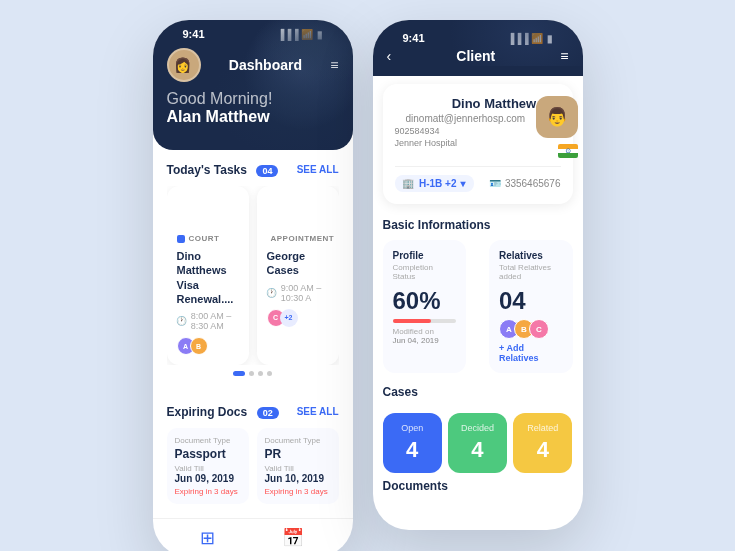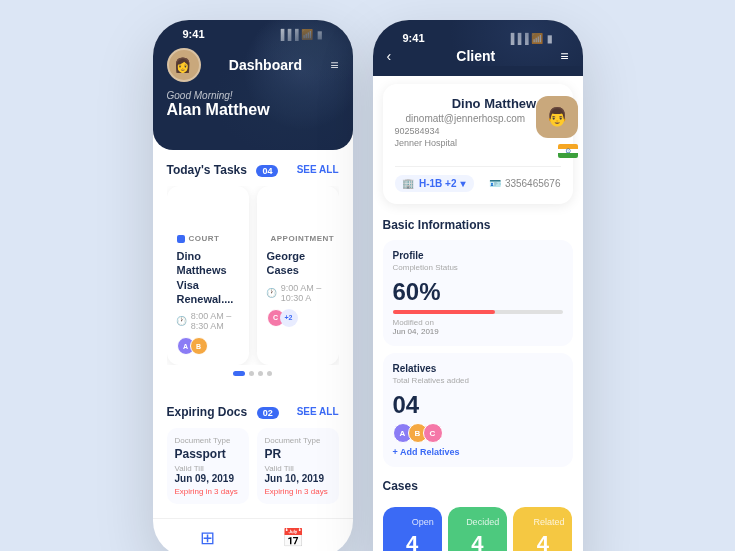--- a/index.html
+++ b/index.html
@@ -86,24 +86,23 @@
       font-size: 14px;
     }
     .header-title {
       color: #fff;
       font-size: 14px;
       font-weight: 700;
     }
     .menu-icon { color: rgba(255,255,255,0.8); font-size: 14px; cursor: pointer; }
     .greeting-text {
       color: rgba(255,255,255,0.7);
-      font-size: 10px;
+      font-size: 16px;
       position: relative;
       z-index: 2;
-      font-style: italic;
     }
     .greeting-name {
       color: #fff;
       font-size: 16px;
       font-weight: 800;
       position: relative;
       z-index: 2;
     }
 
     
@@ -385,22 +384,21 @@
     
     .info-section { padding: 6px 10px; }
     .info-section-title {
       font-size: 12px;
       font-weight: 700;
       color: #1a2a4a;
       margin-bottom: 8px;
     }
     .info-grid {
       display: flex;
-      gap: 7px;
-      flex-direction: column;
+      gap: 23px;
     }
     .info-card {
       flex: 1;
       background: #f9faff;
       border-radius: 12px;
       padding: 10px;
     }
     .info-card-title {
       font-size: 10px;
       font-weight: 700;
@@ -465,21 +463,20 @@
       padding: 10px 8px;
       text-align: center;
     }
     .case-card-open { background: #3b6af5; }
     .case-card-decided { background: #4dc97e; }
     .case-card-related { background: #f5c842; }
     .case-label {
       font-size: 9px;
       color: rgba(255,255,255,0.8);
       margin-bottom: 4px;
-      text-align: right;
     }
     .case-number {
       font-size: 22px;
       font-weight: 800;
       color: #fff;
     }
 
     
     .docs-title {
       font-size: 12px;

